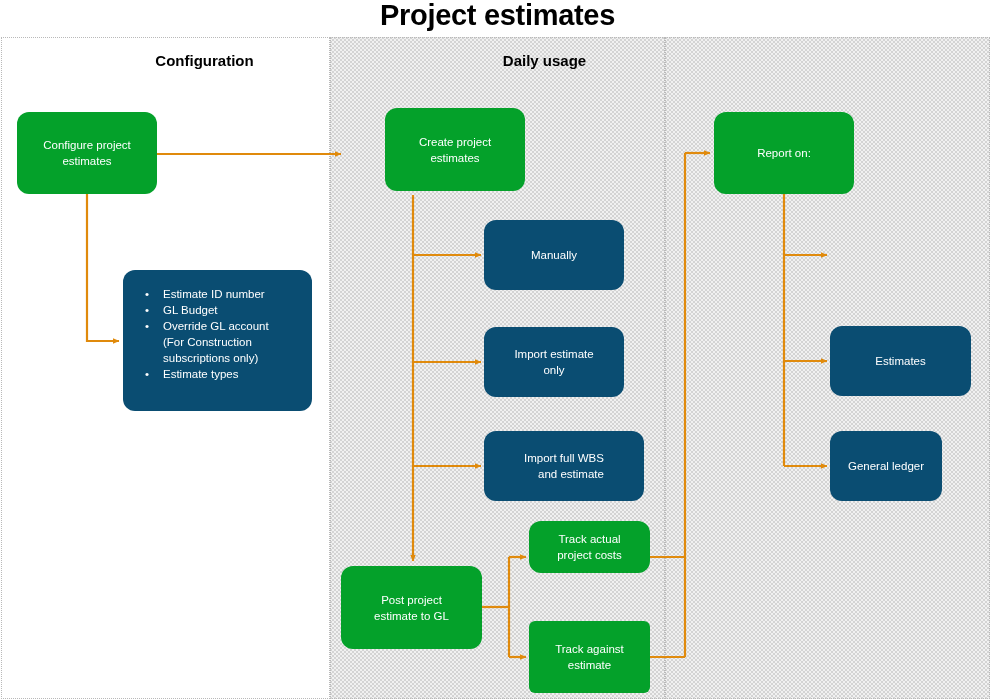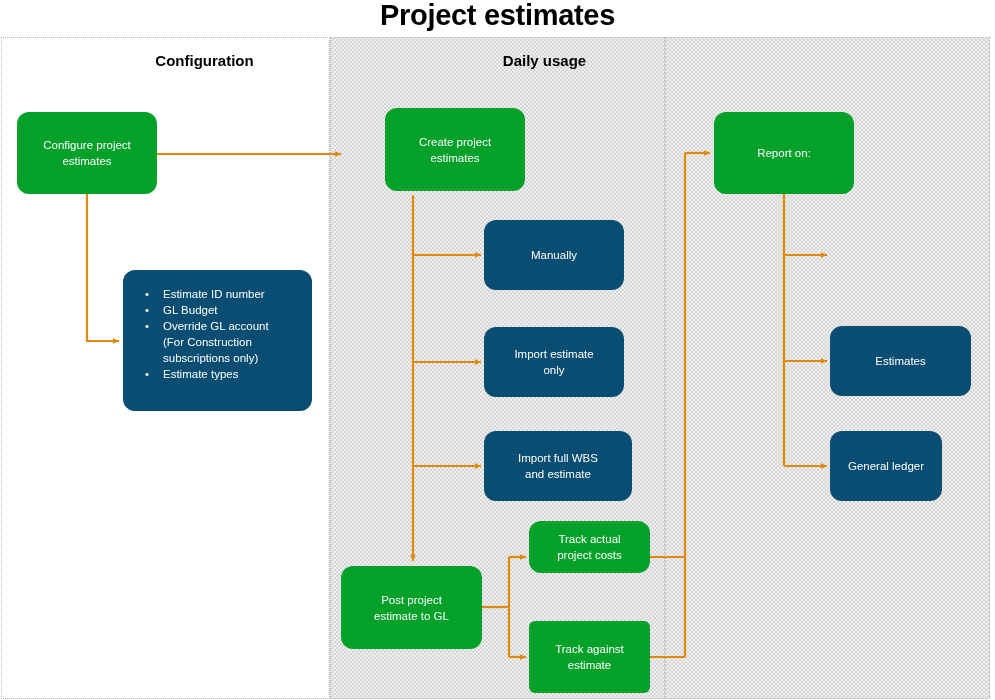--- a/index.html
+++ b/index.html
@@ -178,21 +178,21 @@
 
   <div class="node blue" style="left:484px;top:327px;width:140px;height:70px;">
     <span class="lbl">Import estimate
 only</span>
   </div>
 
   <div class="node blue" style="left:484px;top:220px;width:140px;height:70px;">
     <span class="lbl">Manually</span>
   </div>
 
-  <div class="node blue" style="left:484px;top:431px;width:148px;height:70px;">
+  <div class="node blue" style="left:484px;top:431px;width:160px;height:70px;text-align:right;">
     <span class="lbl">Import full WBS
 and estimate</span>
   </div>
 
   <div class="node green" style="left:341px;top:566px;width:141px;height:83px;">
     <span class="lbl">Post project
 estimate to GL</span>
   </div>
 
   <div class="node green" style="left:529px;top:521px;width:121px;height:52px;">

